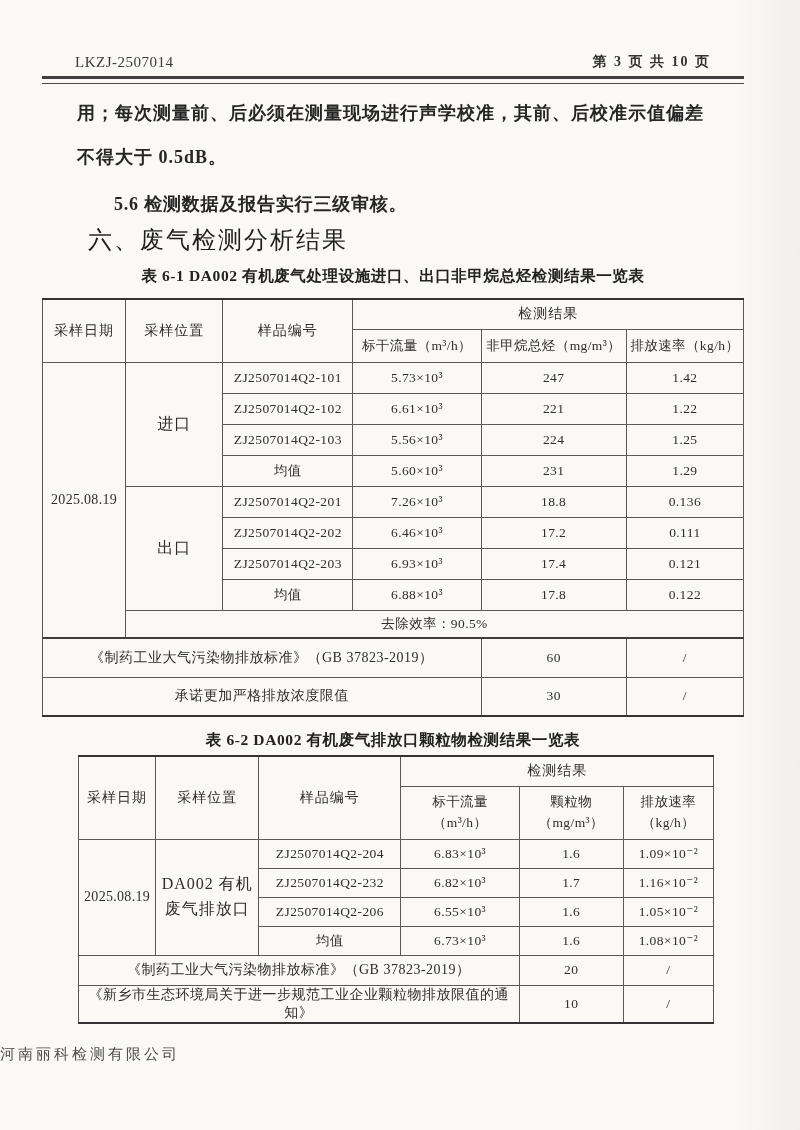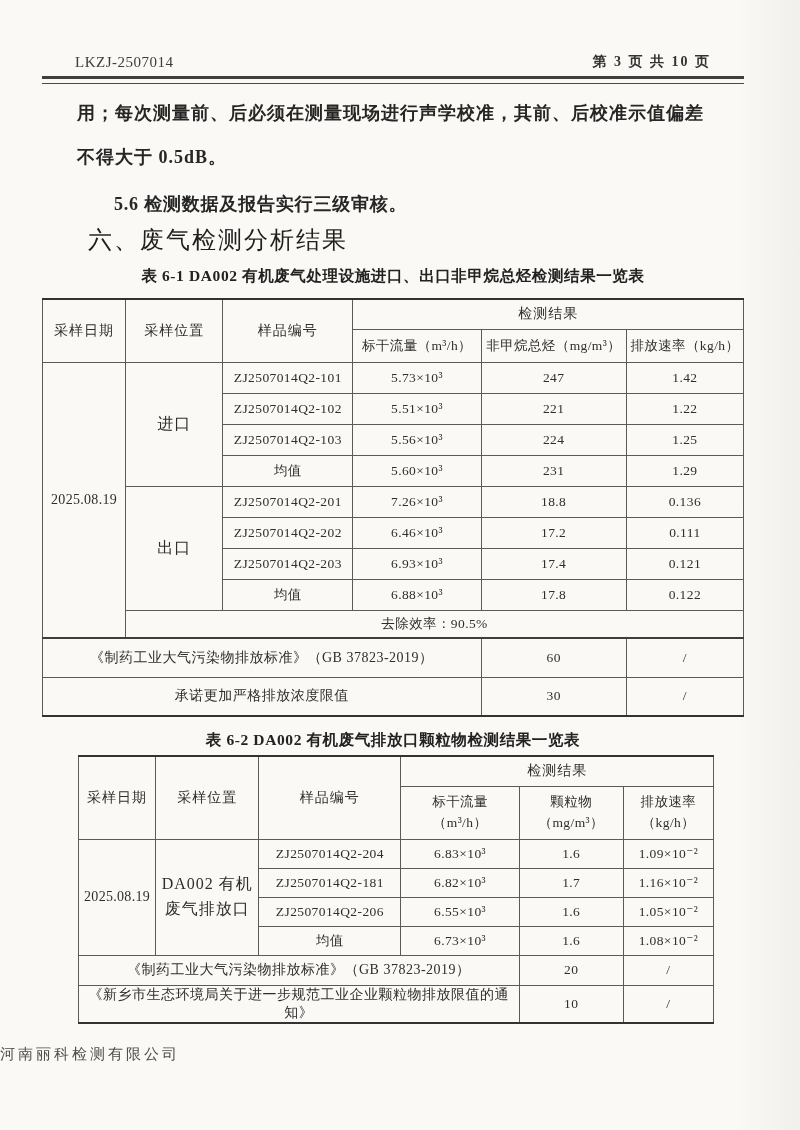--- a/index.html
+++ b/index.html
@@ -123,21 +123,21 @@
       <tr class="data">
         <td rowspan="9" class="date-cell">2025.08.19</td>
         <td rowspan="4" class="loc-cell">进口</td>
         <td>ZJ2507014Q2-101</td>
         <td>5.73×10³</td>
         <td>247</td>
         <td>1.42</td>
       </tr>
       <tr class="data">
         <td>ZJ2507014Q2-102</td>
-        <td>5.51×10³</td>
+        <td>6.61×10³</td>
         <td>221</td>
         <td>1.22</td>
       </tr>
       <tr class="data">
         <td>ZJ2507014Q2-103</td>
         <td>5.56×10³</td>
         <td>224</td>
         <td>1.25</td>
       </tr>
       <tr class="data">
@@ -215,21 +215,21 @@
       <tr class="data">
         <td rowspan="4" class="date-cell">2025.08.19</td>
         <td rowspan="4" class="pre loc-cell">DA002 有机
 废气排放口</td>
         <td>ZJ2507014Q2-204</td>
         <td>6.83×10³</td>
         <td>1.6</td>
         <td>1.09×10⁻²</td>
       </tr>
       <tr class="data">
-        <td>ZJ2507014Q2-181</td>
+        <td>ZJ2507014Q2-232</td>
         <td>6.82×10³</td>
         <td>1.7</td>
         <td>1.16×10⁻²</td>
       </tr>
       <tr class="data">
         <td>ZJ2507014Q2-206</td>
         <td>6.55×10³</td>
         <td>1.6</td>
         <td>1.05×10⁻²</td>
       </tr>

